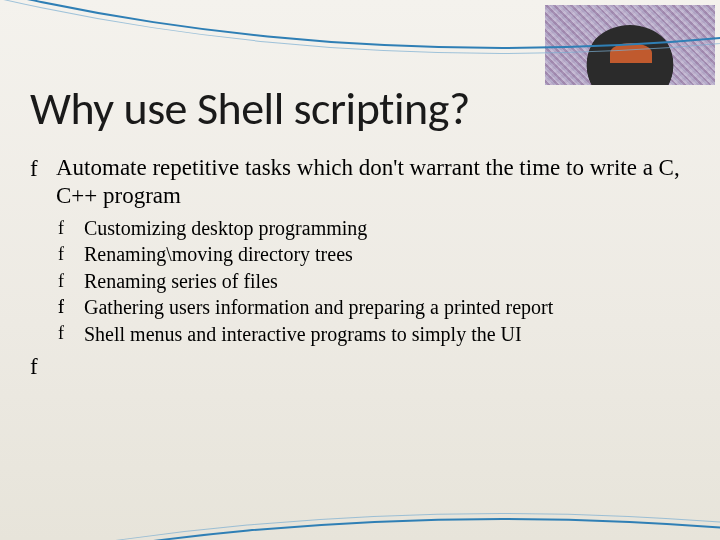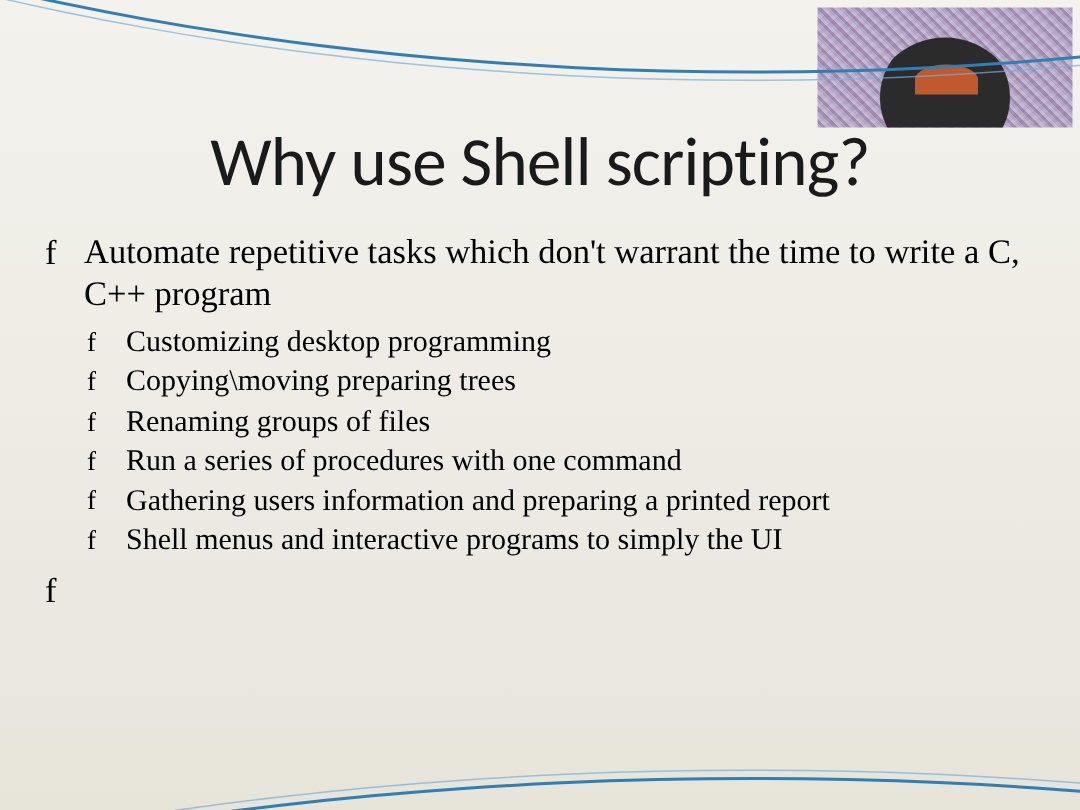--- a/index.html
+++ b/index.html
@@ -91,21 +91,20 @@
     left: 30px;
     right: 30px;
   }
   h1 {
     margin: 0 0 18px 0;
     font-family: Calibri, 'Segoe UI', Arial, sans-serif;
     font-weight: 400;
     font-size: 46px;
     color: #1a1a1a;
     letter-spacing: -0.5px;
-    text-align: center;
   }
   .item {
     position: relative;
     padding-left: 26px;
     color: #000;
     line-height: 1.22;
   }
   .item .bullet {
     position: absolute;
     left: 0;
@@ -145,29 +144,28 @@
       <span class="bullet">f</span>
       <span>Automate repetitive tasks which don't warrant the time to write a C, C++ program</span>
     </div>
 
     <div class="item sub">
       <span class="bullet">f</span>
       <span>Customizing desktop programming</span>
     </div>
     <div class="item sub">
       <span class="bullet">f</span>
-      <span>Copying\moving preparing trees</span>
+      <span>Renaming\moving directory trees</span>
     </div>
     <div class="item sub">
       <span class="bullet">f</span>
-      <span>Renaming groups of files</span>
+      <span>Renaming series of files</span>
     </div>
     <div class="item sub">
       <span class="bullet">f</span>
-      <span>Run a series of procedures with one command</span>
     </div>
     <div class="item sub">
       <span class="bullet">f</span>
       <span>Gathering users information and preparing a printed report</span>
     </div>
     <div class="item sub">
       <span class="bullet">f</span>
       <span>Shell menus and interactive programs to simply the UI</span>
     </div>
 

